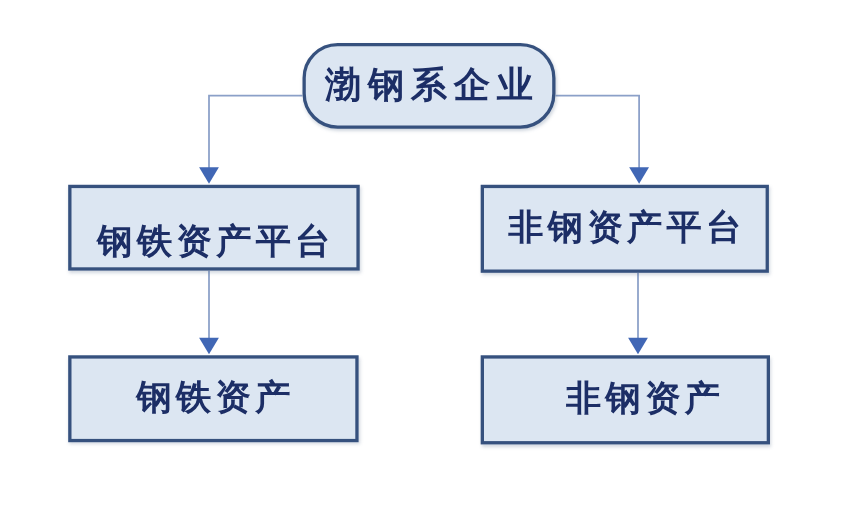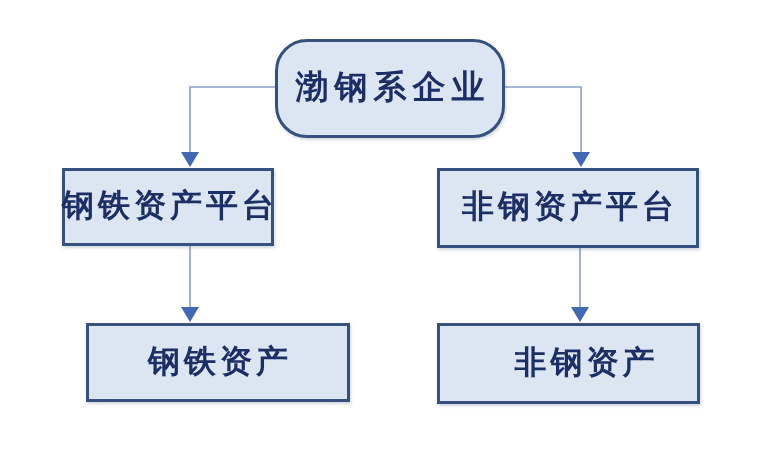--- a/index.html
+++ b/index.html
@@ -72,33 +72,33 @@
       <path d="M 190 246 V 308"></path>
       <polygon points="181,307 199,307 190,322"></polygon>
     </g>
 
     <g>
       <path d="M 580 248 V 308"></path>
       <polygon points="571,307 589,307 580,322"></polygon>
     </g>
   </svg>
 
-  <div class="node node-root" style="left:275px; top:39px; width:230px; height:99px;border-radius:32px;">
+  <div class="node node-root" style="left:275px; top:39px; width:230px; height:78px;border-radius:32px;">
     <span class="label">渤钢系企业</span>
   </div>
 
-  <div class="node" style="left:62px; top:168px; width:212px; height:78px;">
+  <div class="node" style="left:62px; top:168px; width:265px; height:78px;align-items:flex-end;">
     <span class="label">钢铁资产平台</span>
   </div>
 
   <div class="node" style="left:437px; top:168px; width:262px; height:80px;">
     <span class="label">非钢资产平台</span>
   </div>
 
-  <div class="node" style="left:62px; top:323px; width:264px; height:79px;margin-left:24px;">
+  <div class="node" style="left:62px; top:323px; width:264px; height:79px;">
     <span class="label">钢铁资产</span>
   </div>
 
   <div class="node" style="left:437px; top:323px; width:263px; height:81px;padding-left:32px;">
     <span class="label">非钢资产</span>
   </div>
 
 </div>
 
 </body></html>

